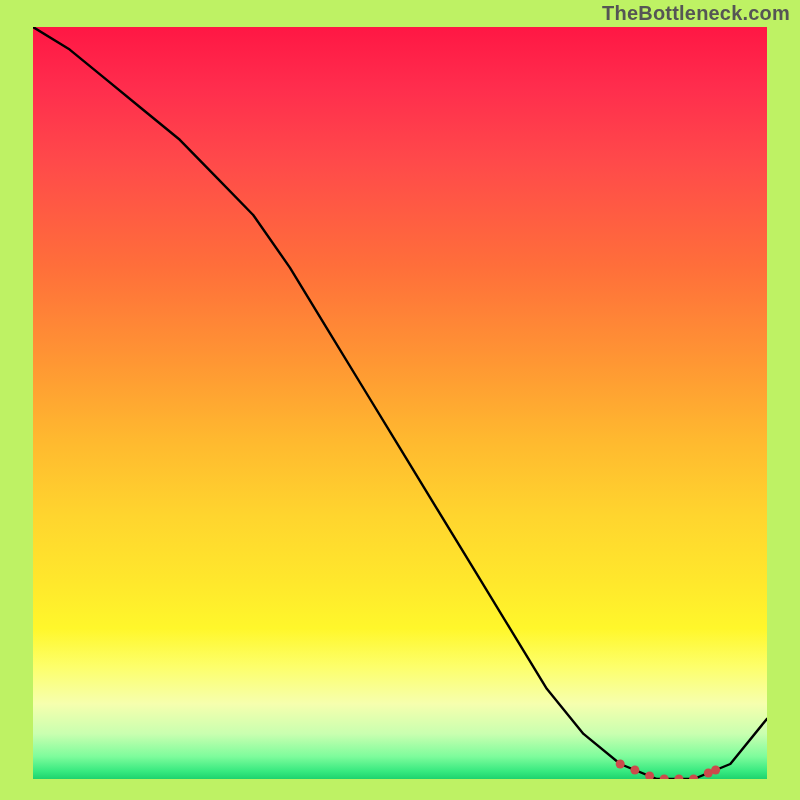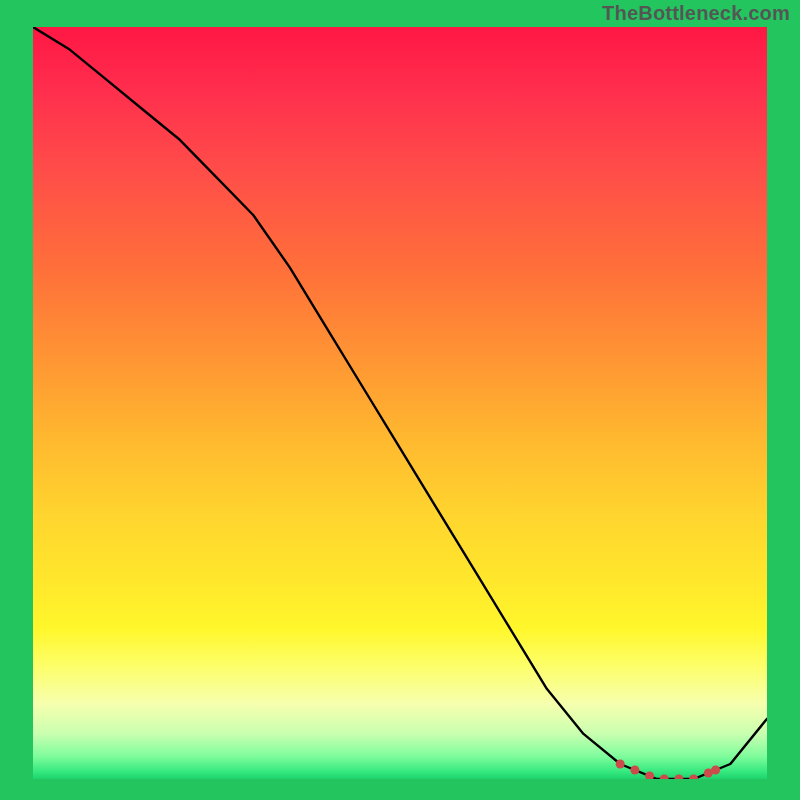--- a/index.html
+++ b/index.html
@@ -8,21 +8,21 @@
     width: 800px;
     height: 800px;
     background: #000;
     overflow: hidden;
     font-family: Arial, Helvetica, sans-serif;
   }
   .frame {
     position: relative;
     width: 800px;
     height: 800px;
-    background: #22c55e;
+    background: #bef264;
   }
   .watermark {
     position: absolute;
     top: 2px;
     right: 10px;
     color: #555;
     font-size: 20px;
     font-weight: bold;
     letter-spacing: 0.2px;
     z-index: 10;

